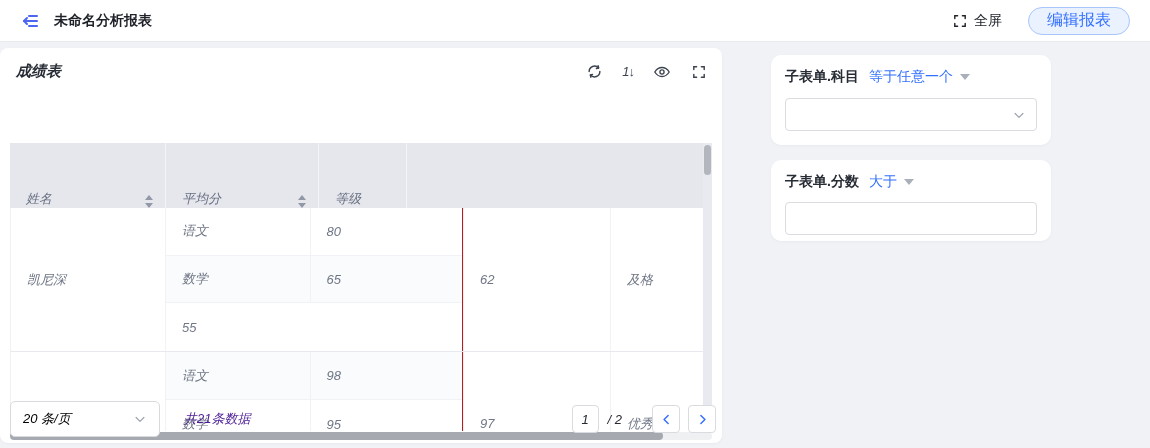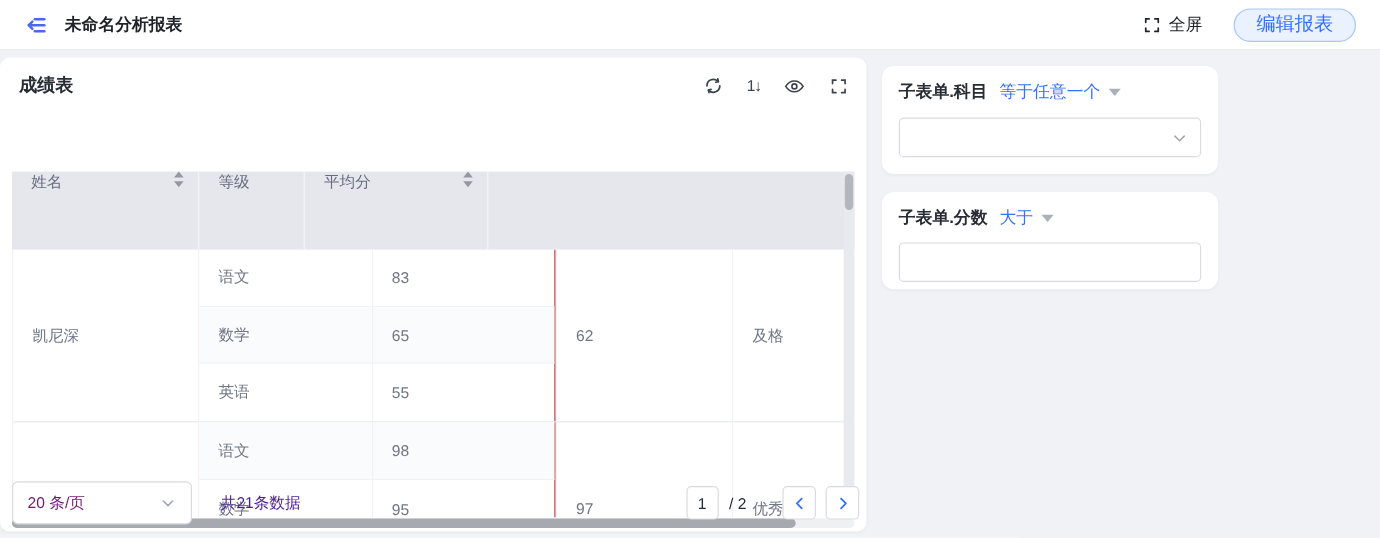--- a/index.html
+++ b/index.html
@@ -16,32 +16,32 @@
   .topbar-right { margin-left:auto; display:flex; align-items:center; }
   .fs-wrap { display:flex; align-items:center; cursor:pointer; }
   .fs-wrap .lbl { margin-left:6px; font-size:14px; color:#21252c; }
   .edit-btn { margin-left:26px; height:28px; padding:0 18px; border-radius:14px;
     background:#eaf1ff; border:1px solid #a9c6fa; color:#3370ff; font-size:16px;
     display:flex; align-items:center; cursor:pointer;
     font-family:"Liberation Sans","DejaVu Sans",sans-serif; }
 
   
   .panel { position:absolute; left:0; top:48px; width:722px; height:395px;
-    background:#fff; border-radius:8px; box-shadow:0 1px 3px rgba(20,30,60,.04); }
+    background:#fff; border-radius:8px; box-shadow:0 1px 3px rgba(20,30,60,.04);font-style:italic; }
   .panel-header { height:47px; display:flex; align-items:center; padding:0 14px 0 16px; }
   .panel-title { font-size:15px; font-weight:700; color:#272c35; }
   .tools { margin-left:auto; display:flex; align-items:center; gap:19px; }
   .tool { width:18px; height:18px; display:inline-flex; align-items:center;
     justify-content:center; cursor:pointer; color:#3d434e; }
   .tool.sortg { font-size:13px; font-weight:500; color:#3d434e; letter-spacing:-1px; width:auto; }
 
   
   .tablewrap { position:absolute; left:10px; top:95px; width:702px; height:288px; }
   .thead { display:flex; height:65px; background:#e6e7ed; color:#666e80; font-size:13px; }
-  .th { display:flex; align-items:flex-start; padding:0 12px 0 16px; }
+  .th { display:flex; align-items:flex-end; padding:0 12px 0 16px; }
   .th + .th { border-left:1px solid #f3f4f7; }
   .th-name  { width:155px; }
   .th-sub   { width:297px; flex-direction:column; padding:0; align-items:stretch; }
   .th-sub-title { height:33px; display:flex; align-items:center; justify-content:center;
     border-bottom:1px solid #f3f4f7; }
   .th-sub-cols { height:32px; display:flex; }
   .th-subcol { display:flex; align-items:center; padding-left:16px; }
   .th-subcol.subj { width:145px; }
   .th-subcol.scor { width:152px; border-left:1px solid #f3f4f7; }
   .th-avg   { width:153px; }
@@ -79,36 +79,36 @@
   .hscroll { position:absolute; left:10px; top:384px; width:702px; height:8px;
     background:#eef0f2; border-radius:4px; }
   .hthumb { position:absolute; left:0; top:0; height:8px; width:653px;
     border-radius:4px; background:#a6a9b0; cursor:pointer; }
 
   
   .pager { position:absolute; left:10px; top:347px; width:706px; height:48px;
     display:flex; align-items:center; }
   .pgsize { width:150px; height:36px; border:1px solid #d8dade; border-radius:5px;
     background:#fff; display:flex; align-items:center; padding:0 12px;
-    font-size:13px; color:#701a75; cursor:pointer; }
+    font-size:13px; color:#000000; cursor:pointer; }
   .pgsize .chev { margin-left:auto; }
   .pgtotal { margin-left:24px; font-size:13px; color:#4c1d95; }
   .pgright { margin-left:auto; display:flex; align-items:center; }
   .pgnum { width:27px; height:28px; border:1px solid #d9dbe0; border-radius:4px;
     background:#fff; display:flex; align-items:center; justify-content:center;
     font-size:13px; color:#262a33; cursor:text; }
   .pgdiv { margin:0 10px 0 9px; font-size:13px; color:#262a33; }
   .pgbtn { width:28px; height:28px; border:1px solid #d9dbe0; border-radius:4px;
     background:#fff; display:flex; align-items:center; justify-content:center;
     cursor:pointer; }
   .pgbtn + .pgbtn { margin-left:8px; }
   .pgbtn.prev { margin-left:20px; }
 
   
-  .fcard { position:absolute; left:735px; width:280px; background:#fff;
+  .fcard { position:absolute; left:771px; width:280px; background:#fff;
     border-radius:10px; box-shadow:0 1px 3px rgba(20,30,60,.04); padding:13px 14px; }
   .fcard1 { top:55px; height:90px; }
   .fcard2 { top:160px; height:81px; }
   .frow { display:flex; align-items:center; }
   .ffield { font-size:14px; font-weight:700; color:#272c35; }
   .fop { margin-left:10px; font-size:14px; color:#3370ff; cursor:pointer; }
   .fcaret { margin-left:7px; width:0; height:0; border-left:5px solid transparent;
     border-right:5px solid transparent; border-top:6px solid #aab0ba; cursor:pointer; }
   .fselect { margin-top:12px; height:33px; border:1px solid #d9dce1; border-radius:4px;
     background:#fff; display:flex; align-items:center; padding:0 10px; cursor:pointer; }
@@ -182,46 +182,45 @@
 
     <div class="thead">
       <div class="th th-name">
         <span>姓名</span>
         <span class="spacer"></span>
         <span class="sortctl">
           <i class="tri-up"></i>
           <i class="tri-dn"></i>
         </span>
       </div>
-      <div class="th th-grade">等级</div>
       <div class="th th-avg">
         <span>平均分</span>
         <span class="spacer"></span>
         <span class="sortctl">
           <i class="tri-up"></i>
           <i class="tri-dn"></i>
         </span>
       </div>
+      <div class="th th-grade">等级</div>
       <div class="th th-scroll"></div>
     </div>
 
     <div class="tbody">
       <div class="group">
         <div class="cell-name">凯尼深</div>
         <div class="subtable">
           <div class="subrow">
             <div class="sub-subject">语文</div>
-            <div class="sub-score">83</div>
+            <div class="sub-score">80</div>
           </div>
           <div class="subrow shade">
             <div class="sub-subject">数学</div>
             <div class="sub-score">65</div>
           </div>
           <div class="subrow">
-            <div class="sub-subject">英语</div>
             <div class="sub-score">55</div>
           </div>
         </div>
         <div class="cell-avg">62</div>
         <div class="cell-grade">及格</div>
       </div>
 
       <div class="group">
         <div class="cell-name">书乐</div>
         <div class="subtable">

